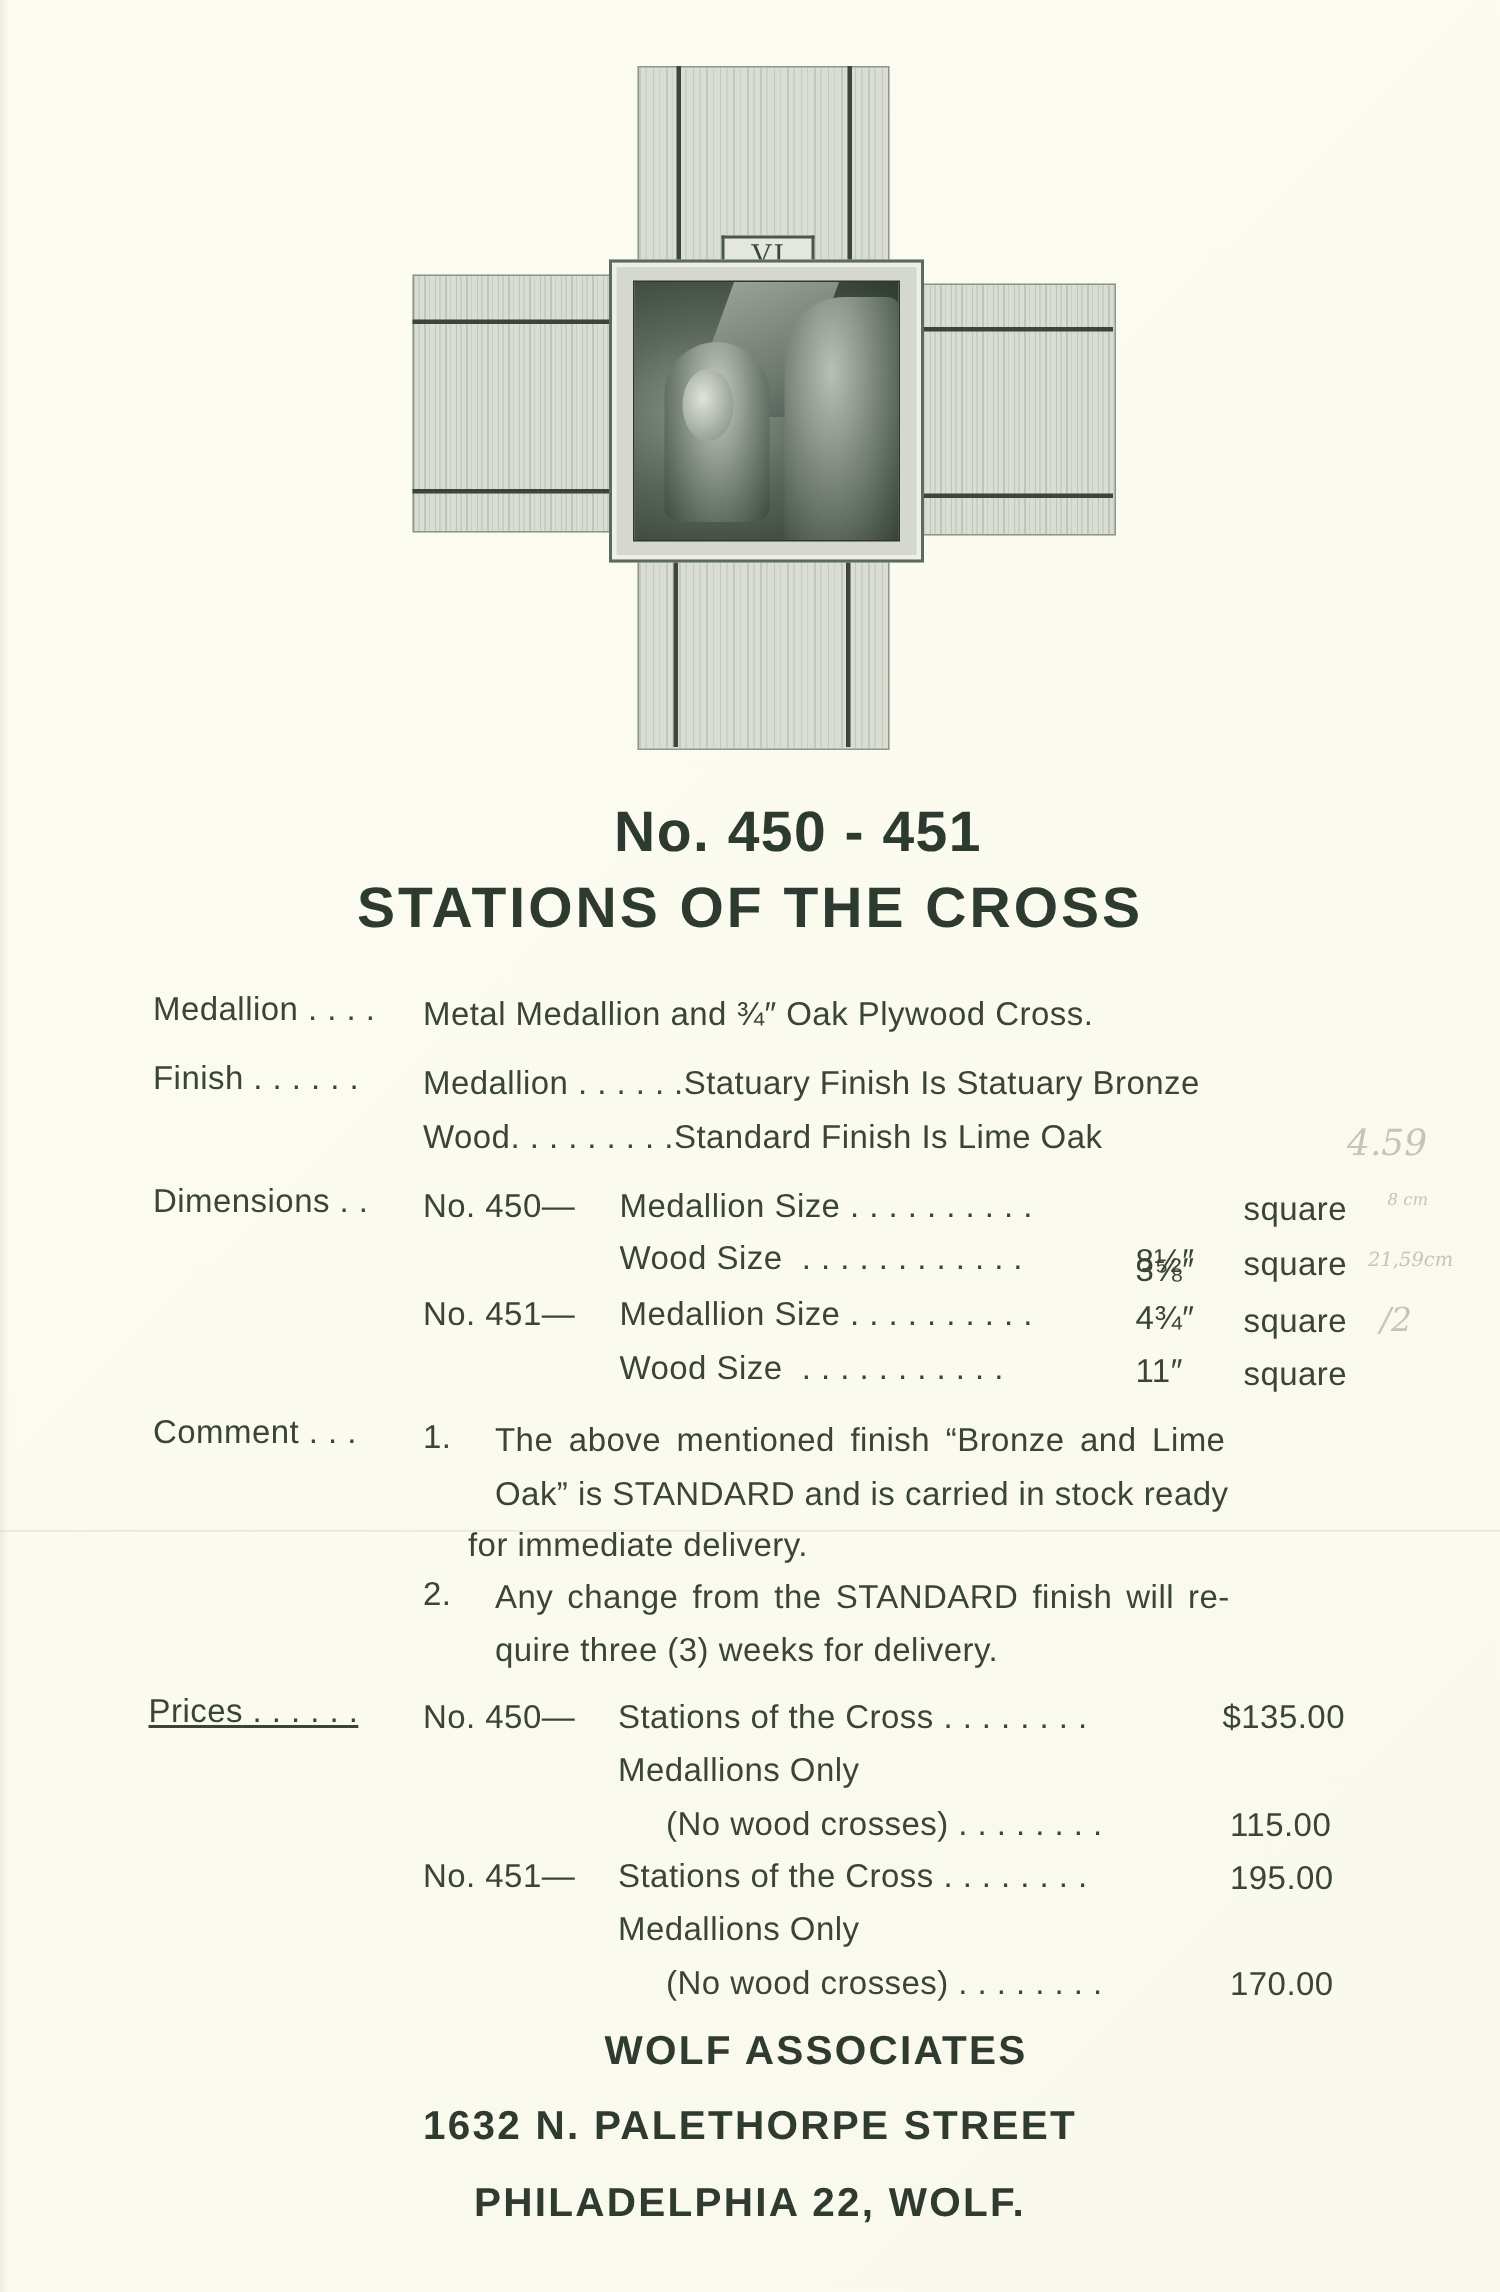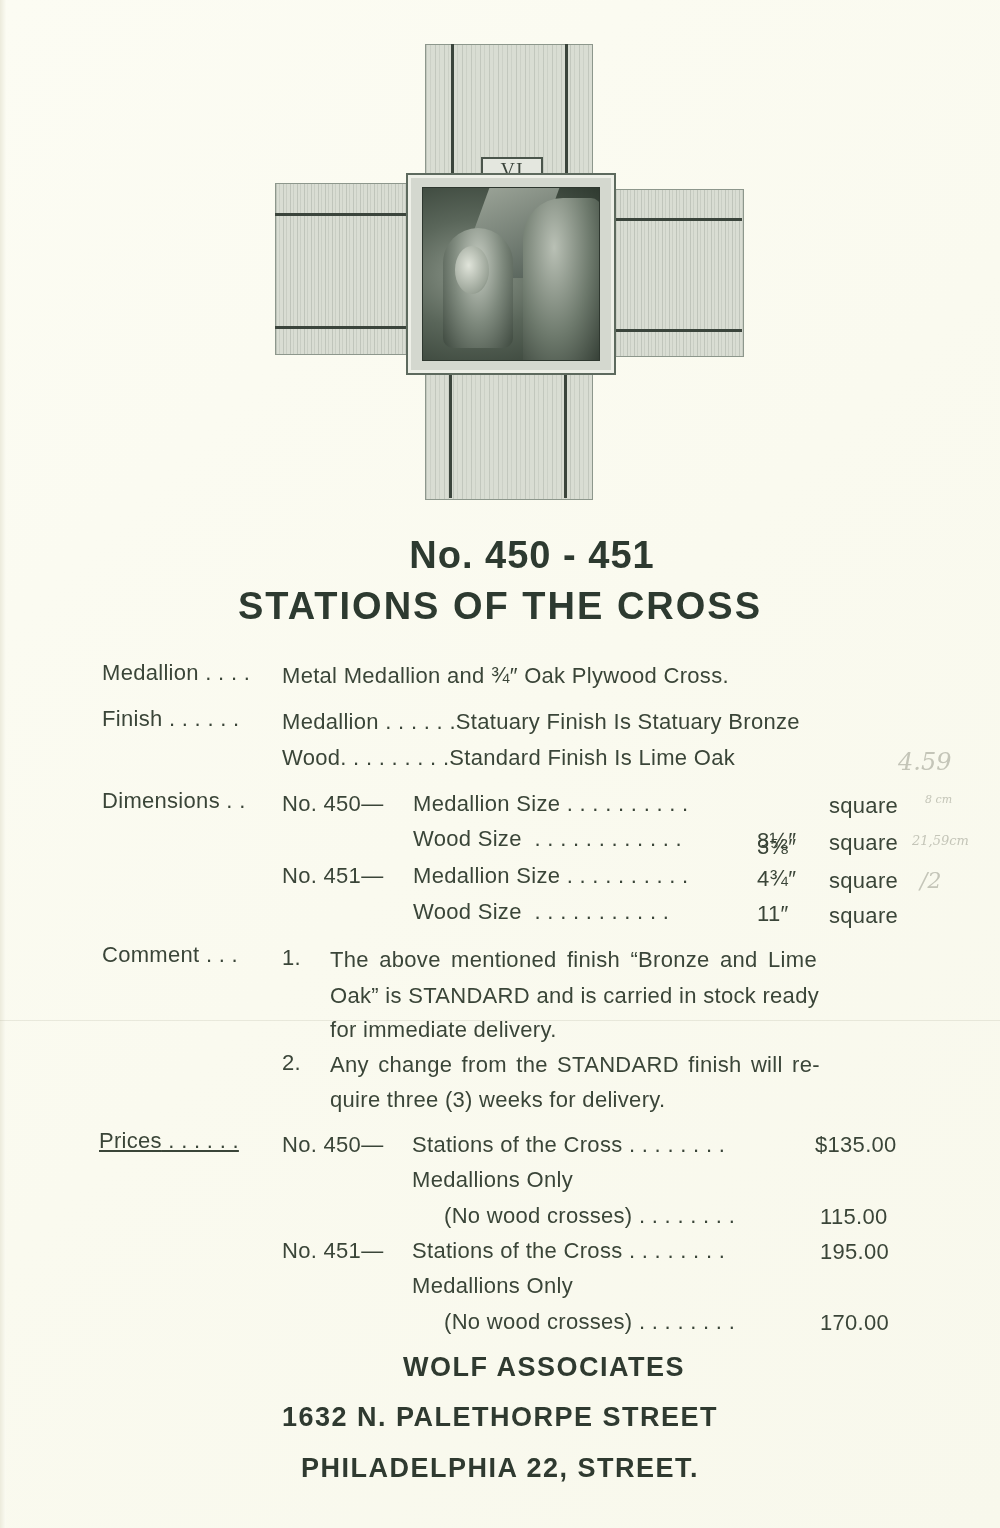--- a/index.html
+++ b/index.html
@@ -134,21 +134,21 @@
   <div class="spec" style="left:829px; top:868px;">square</div>
 
   <div class="spec" style="left:413px; top:899px;"><span>Wood Size</span><span>  . . . . . . . . . . .</span></div>
   <div class="spec" style="left:757px; top:901px;">11″</div>
   <div class="spec" style="left:829px; top:903px;">square</div>
 
   <div class="spec" style="left:102px; top:942px;"><span>Comment</span><span> . . .</span></div>
   <div class="spec" style="left:282px; top:945px;">1.</div>
   <div class="spec" style="left:330px; top:947px; word-spacing:4px;">The above mentioned finish “Bronze and Lime</div>
   <div class="spec" style="left:330px; top:983px;">Oak” is STANDARD and is carried in stock ready</div>
-  <div class="spec" style="left:330px; top:1017px;">for immediate delivery.</div>
+  <div class="spec" style="left:312px; top:1017px;">for immediate delivery.</div>
   <div class="spec" style="left:282px; top:1050px;">2.</div>
   <div class="spec" style="left:330px; top:1052px; word-spacing:3px;">Any change from the STANDARD finish will re-</div>
   <div class="spec" style="left:330px; top:1087px;">quire three (3) weeks for delivery.</div>
 
   <div class="spec" style="left:99px; top:1128px;text-decoration:underline;"><span>Prices</span><span> . . . . . .</span></div>
 
   <div class="spec" style="left:282px; top:1132px;">No. 450—</div>
   <div class="spec" style="left:412px; top:1132px;"><span>Stations of the Cross</span><span> . . . . . . . .</span></div>
   <div class="spec" style="left:804px; top:1132px;margin-left:11px;">$135.00</div>
 
@@ -166,14 +166,14 @@
   <div class="spec" style="left:444px; top:1309px;"><span>(No wood crosses)</span><span> . . . . . . . .</span></div>
   <div class="spec" style="left:820px; top:1310px;">170.00</div>
 
   <div class="hand" style="left:898px; top:748px; font-size:24px;">4.59</div>
   <div class="hand" style="left:925px; top:793px; font-size:11px;">8 cm</div>
   <div class="hand" style="left:912px; top:833px; font-size:13px;">21,59cm</div>
   <div class="hand" style="left:920px; top:868px; font-size:22px;">/2</div>
 
   <div class="footer" style="top:1352px;margin-left:44px;">WOLF ASSOCIATES</div>
   <div class="footer" style="top:1402px;">1632 N. PALETHORPE STREET</div>
-  <div class="footer" style="top:1453px;">PHILADELPHIA 22, STREET.</div>
+  <div class="footer" style="top:1453px;">PHILADELPHIA 22, WOLF.</div>
 </div>
 
 </body></html>

